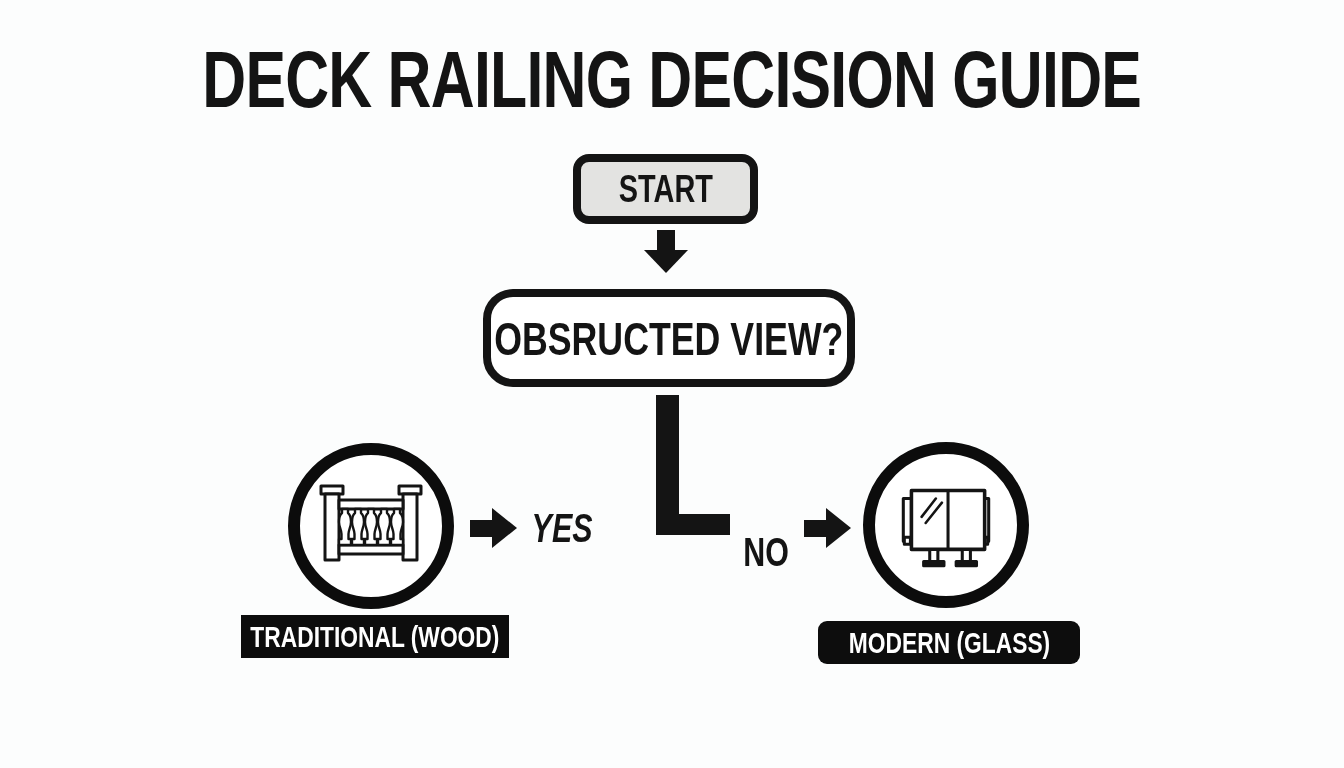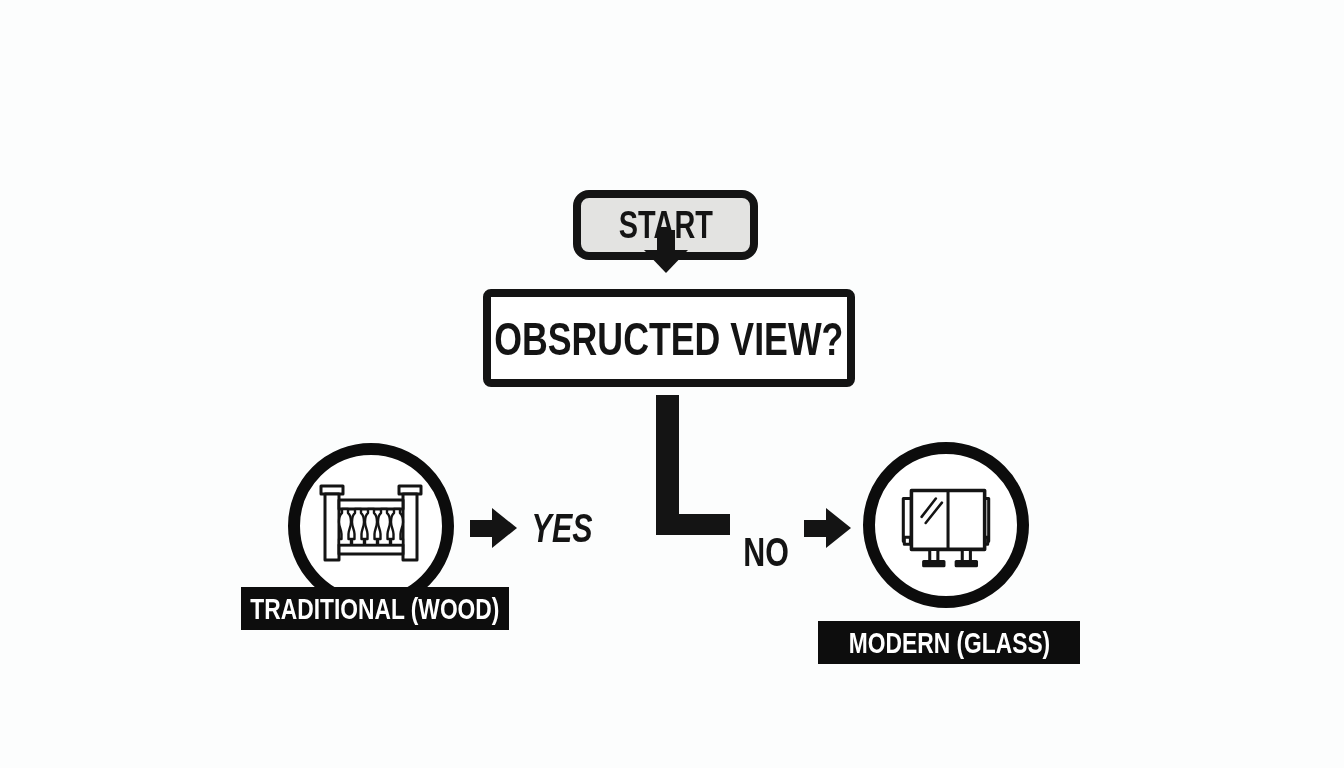--- a/index.html
+++ b/index.html
@@ -10,22 +10,22 @@
   }
   .cond{display:inline-block;transform:scaleX(0.76);transform-origin:center;white-space:nowrap;}
   .title{
     position:absolute;left:0;top:40px;width:100%;text-align:center;
     font-size:80px;font-weight:bold;line-height:1;letter-spacing:-1px;
   }
   .node{
     position:absolute;box-sizing:border-box;display:flex;align-items:center;justify-content:center;
     border:8px solid #141414;background:#ffffff;font-weight:bold;
   }
-  .start-node{left:573px;top:154px;width:185px;height:70px;border-radius:16px;background:#e3e3e1;font-size:38px;margin-top:36px;}
-  .question-node{left:483px;top:289px;width:372px;height:98px;border-radius:8px;font-size:47px;}
+  .start-node{left:573px;top:154px;width:185px;height:70px;border-radius:16px;background:#e3e3e1;font-size:38px;}
+  .question-node{left:483px;top:289px;width:372px;height:98px;border-radius:30px;font-size:47px;}
   .down-arrow{position:absolute;left:644px;top:230px;width:44px;height:42px;}
   .down-arrow .stem{position:absolute;left:13px;top:0;width:18px;height:20px;background:#141414;}
   .down-arrow .head{position:absolute;left:0;top:20px;width:0;height:0;
     border-left:22px solid transparent;border-right:22px solid transparent;border-top:23px solid #141414;}
   .elbow{
     position:absolute;left:656px;top:395px;width:74px;height:140px;box-sizing:border-box;
     border-left:23px solid #141414;border-bottom:21px solid #141414;
   }
   .arrow-right{position:absolute;display:flex;align-items:center;height:40px;}
   .arrow-right .stem{width:22px;height:17px;background:#141414;}
@@ -38,28 +38,31 @@
   .circle{
     position:absolute;width:166px;height:166px;box-sizing:border-box;border:12px solid #0c0c0c;
     border-radius:50%;background:#ffffff;display:flex;align-items:center;justify-content:center;
   }
   .circle-left{left:288px;top:443px;}
   .circle-right{left:863px;top:442px;}
   .outcome-label{
     position:absolute;height:43px;background:#0d0d0d;color:#ffffff;
     display:flex;align-items:center;justify-content:center;font-size:30px;font-weight:bold;
   }
-  .outcome-left{left:241px;top:587px;width:268px;}
-  .outcome-right{left:818px;top:621px;width:262px;}
+  .outcome-left{left:241px;top:615px;width:268px;}
+  .outcome-right{left:818px;top:621px;width:262px;border-radius:9px;}
 </style>
 </head>
 <body>
 
 <div class="canvas">
 
+  <div class="title">
+    <span class="cond">DECK RAILING DECISION GUIDE</span>
+  </div>
 
   <div class="node start-node">
     <span class="cond">START</span>
   </div>
 
   <div class="down-arrow">
     <div class="stem"></div>
     <div class="head"></div>
   </div>
 

